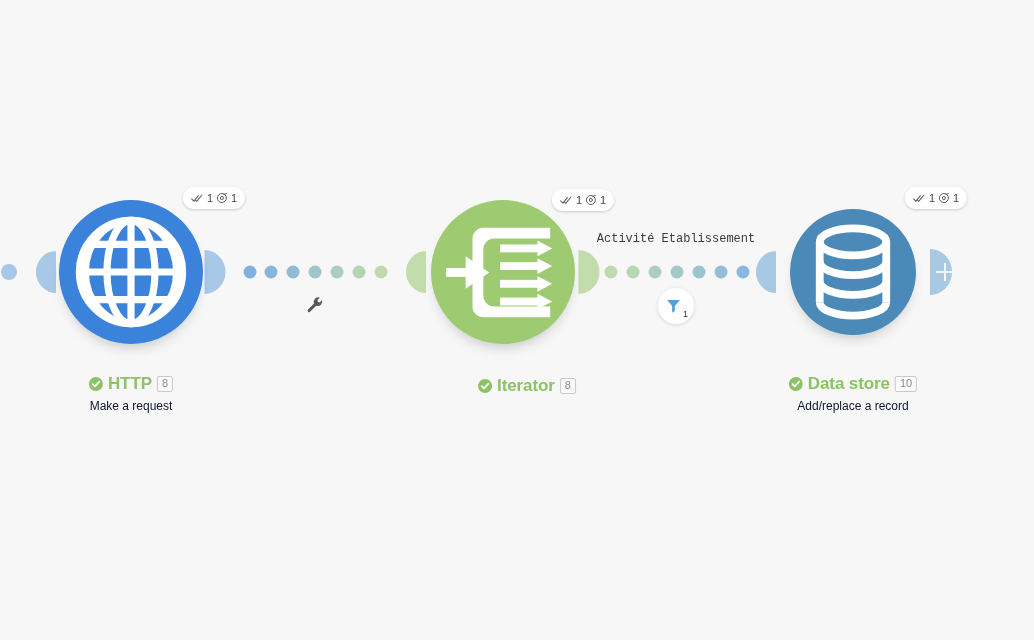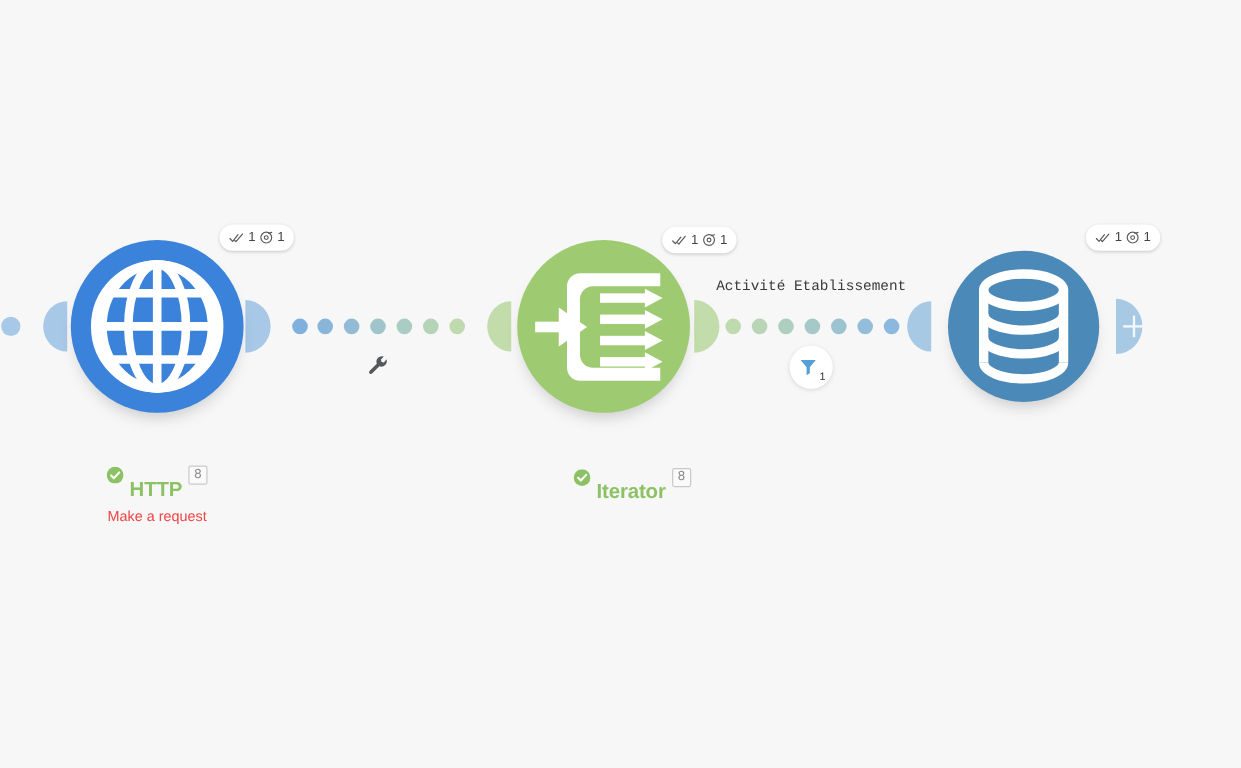--- a/index.html
+++ b/index.html
@@ -110,35 +110,34 @@
     justify-content: center;
     gap: 5px;
     line-height: 1;
   }
   .check-ico { display: block; }
   .mod-name {
     font-size: 17px;
     font-weight: bold;
     color: #8cc265;
     letter-spacing: -0.1px;
-    margin-top: 24px;
   }
   .mod-num {
     font-size: 11px;
     color: #8a8a8a;
     border: 1px solid #c9c9c9;
     border-radius: 2px;
     padding: 1px 4px 2px 4px;
     line-height: 1;
     background: #fafafa;
   }
   .mod-sub {
     margin-top: 8px;
     font-size: 12px;
-    color: #ef4444;
+    color: #0f172a;
     line-height: 1;
   }
 
   
   .route-label {
     position: absolute;
     transform: translateX(-50%);
     font-size: 12px;
     color: #3a3a3a;
     white-space: nowrap;
@@ -317,20 +316,31 @@
       <span class="num">1</span>
       <svg viewBox="0 0 16 16" width="12" height="12" aria-hidden="true">
     <g fill="none" stroke="#5a5a5a" stroke-width="1.3">
       <circle cx="8" cy="8" r="6"></circle>
       <circle cx="8" cy="8" r="2.1"></circle>
       <path d="M10.5 3.2 L14 2.2" stroke-linecap="round"></path>
     </g>
   </svg>
       <span class="num">1</span>
     </div>
+    <div class="caption" style="left: 853px; top: 375px;">
+      <div class="caption-title">
+        <svg viewBox="0 0 16 16" width="14" height="14" aria-hidden="true" class="check-ico">
+    <circle cx="8" cy="8" r="8" fill="#8cc265"></circle>
+    <path d="M4.2 8.2 L6.8 10.8 L11.9 5.4" fill="none" stroke="#ffffff" stroke-width="2" stroke-linecap="round" stroke-linejoin="round"></path>
+  </svg>
+        <span class="mod-name">Data store</span>
+        <span class="mod-num">10</span>
+      </div>
+      <div class="mod-sub">Add/replace a record</div>
+    </div>
     <div class="route-label" style="left: 676px; top: 232px; font-family: Liberation Mono, monospace;">Activité Etablissement</div>
     <div class="filter-bubble" style="left: 676px; top: 306px;">
       <svg viewBox="0 0 20 20" width="17" height="17" aria-hidden="true" style="margin-right: 5px; margin-bottom: 2px;">
     <path d="M2.5 3.5 H17.5 L11.6 10.6 V16.4 L8.4 18.4 V10.6 Z" fill="#56a0d8"></path>
   </svg>
       <span class="fcount">1</span>
     </div>
     <div class="tool-ico" style="left: 315px; top: 307px;"><svg viewBox="0 0 22 22" width="17" height="17" aria-hidden="true">
     <path d="M20.1 4.3 a5.9 5.9 0 0 1 -7.6 7.6 L4.6 19.8 a2 2 0 0 1 -2.8 -2.8 L9.7 9.1 A5.9 5.9 0 0 1 17.3 1.5 L14.2 4.6 l0.6 2.6 l2.6 0.6 Z" fill="#55595c"></path>
   </svg></div>

